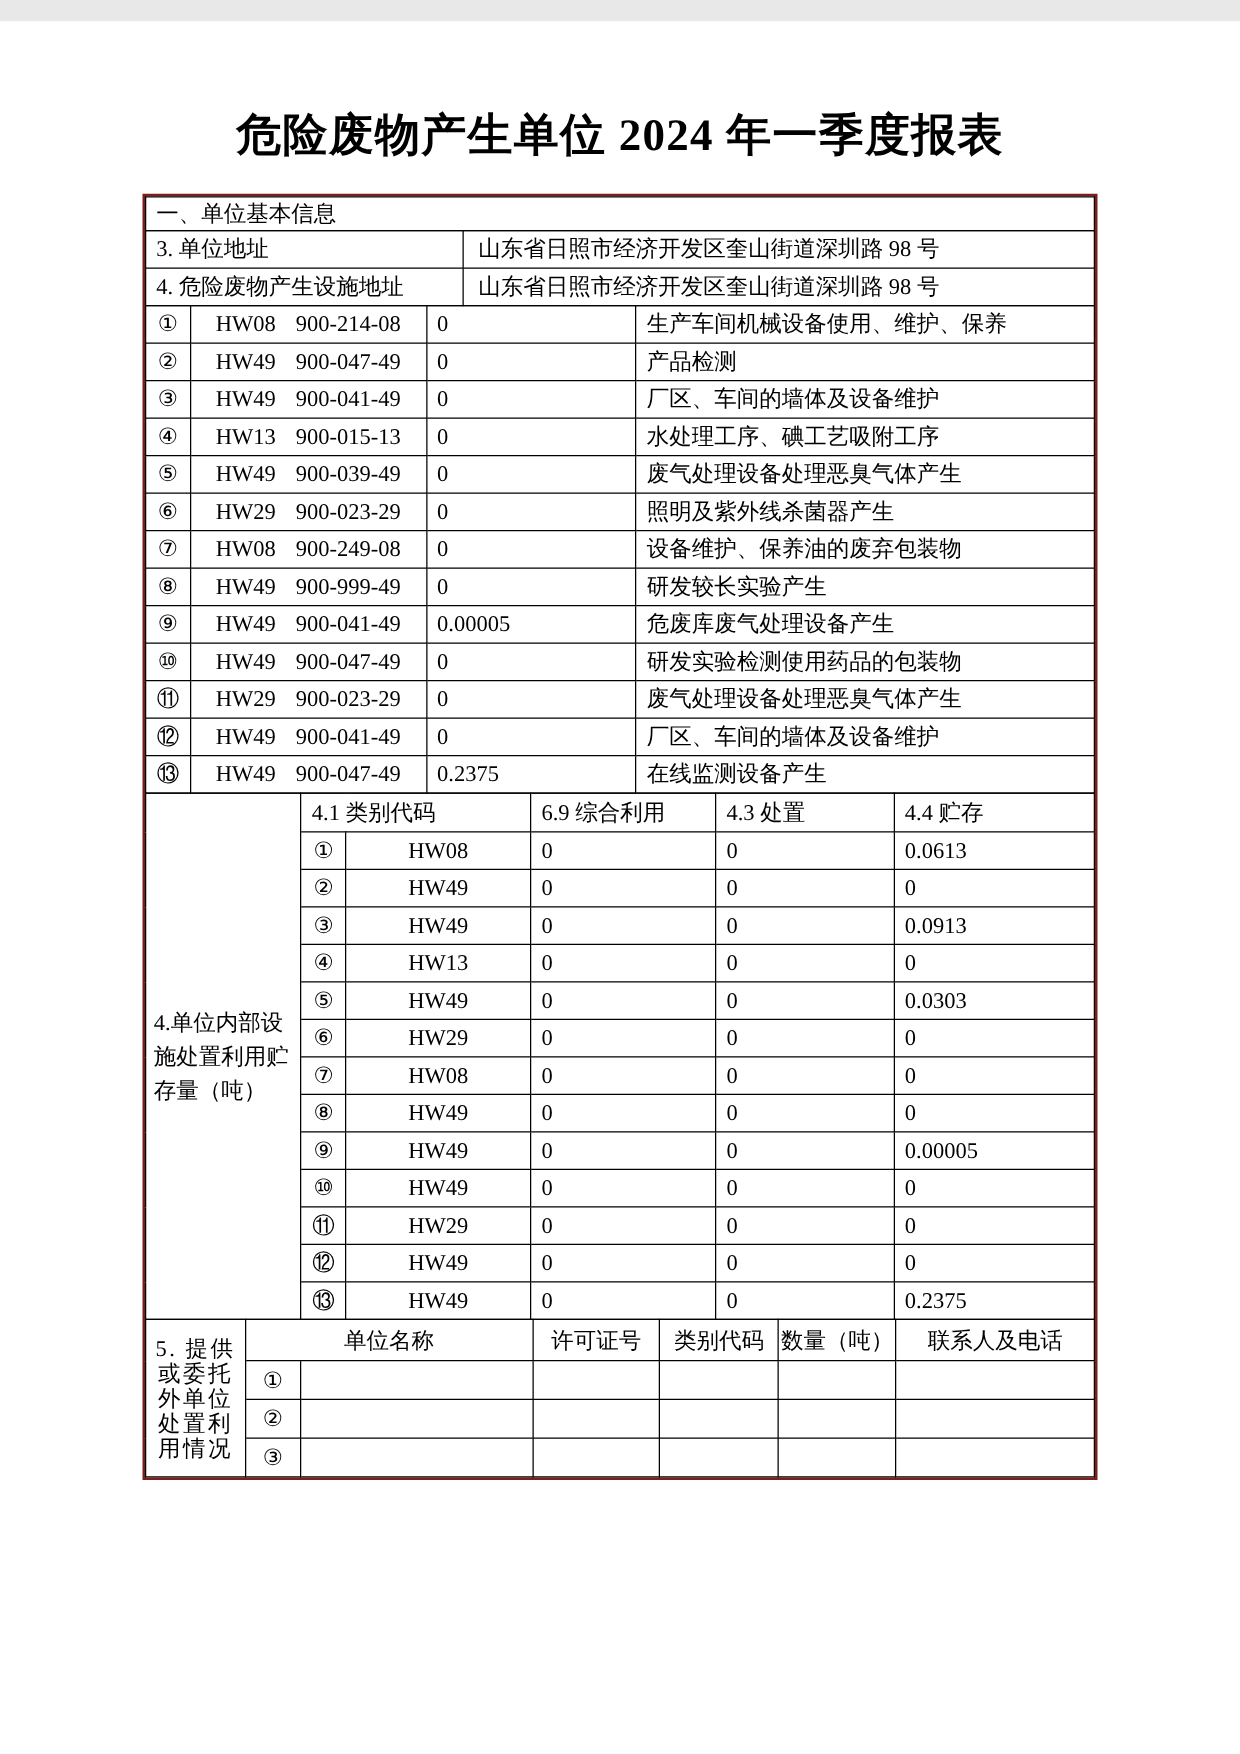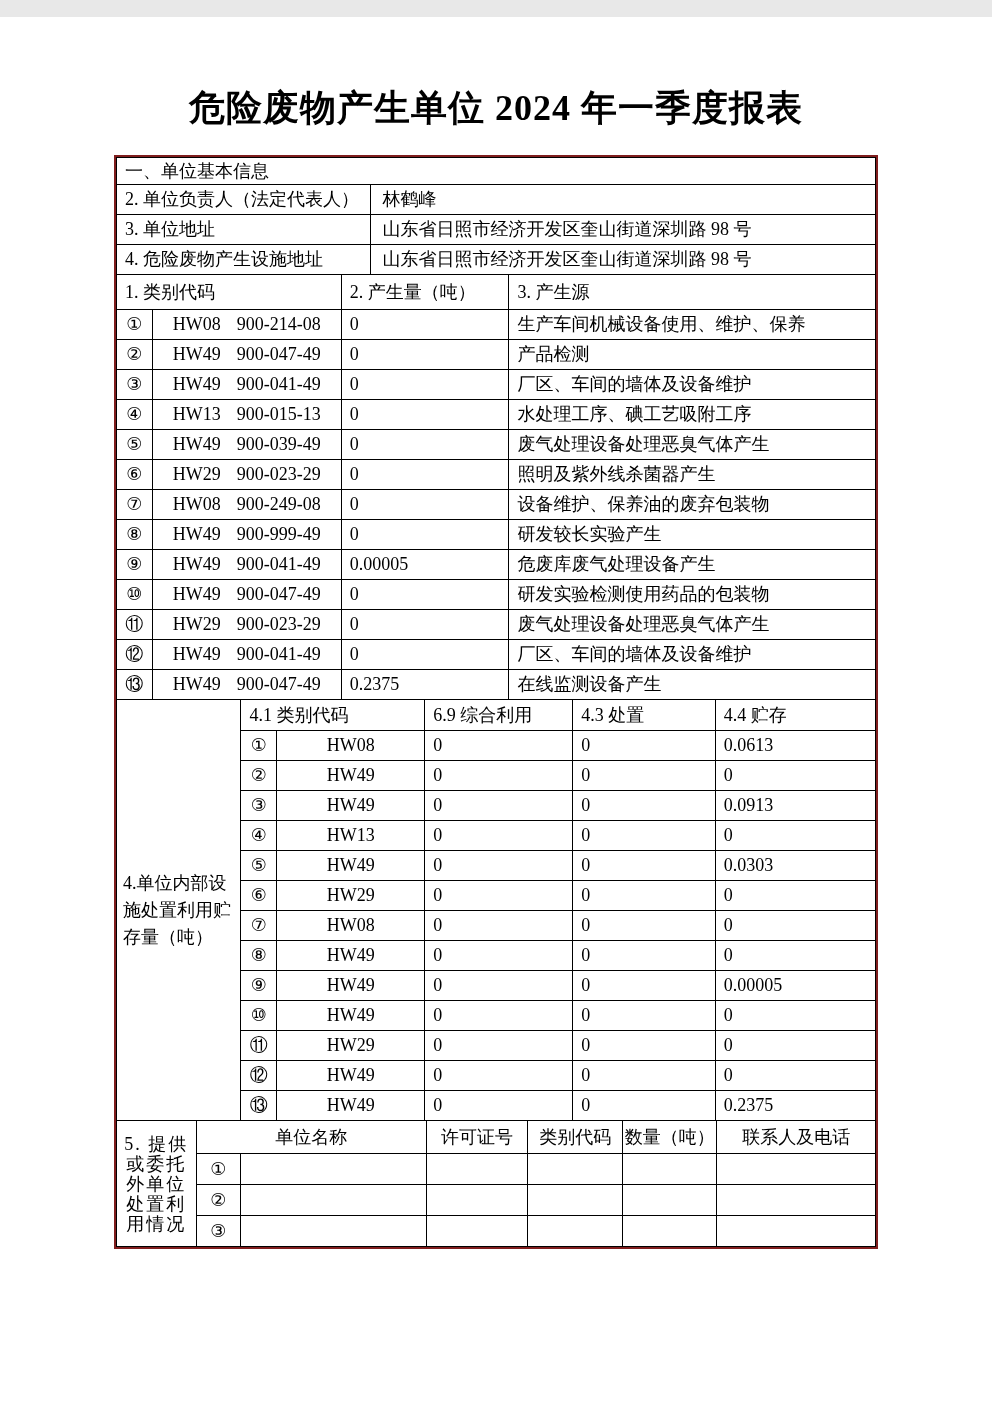--- a/index.html
+++ b/index.html
@@ -81,49 +81,40 @@
     </tbody>
       </table>
 
     <table class="band">
       <colgroup>
           <col style="width:33.4%">
           <col style="width:66.6%">
         </colgroup>
       <tbody>
       <tr>
-        <td class="pl">2. 单位负责人（法定代表人）</td>
-        <td class="pl2">林鹤峰</td>
-      </tr>
-      <tr>
         <td class="pl">3. 单位地址</td>
         <td class="pl2">山东省日照市经济开发区奎山街道深圳路 98 号</td>
       </tr>
       <tr>
         <td class="pl">4. 危险废物产生设施地址</td>
         <td class="pl2">山东省日照市经济开发区奎山街道深圳路 98 号</td>
       </tr>
     </tbody>
       </table>
 
 
 
     <table class="band">
       <colgroup>
           <col style="width:4.7%">
           <col style="width:24.9%">
           <col style="width:22.1%">
           <col style="width:48.3%">
         </colgroup>
       <tbody>
-          <tr class="h34">
-        <td class="pl" colspan="2">1. 类别代码</td>
-        <td class="pl">2. 产生量（吨）</td>
-        <td class="pl">3. 产生源</td>
-      </tr>
       <tr>
         <td class="ctr">①</td>
         <td class="ctr"><span>HW08</span><span class="codegap">900-214-08</span></td>
         <td class="pl">0</td>
         <td class="pl">生产车间机械设备使用、维护、保养</td>
       </tr>
       <tr>
         <td class="ctr">②</td>
         <td class="ctr"><span>HW49</span><span class="codegap">900-047-49</span></td>
         <td class="pl">0</td>

